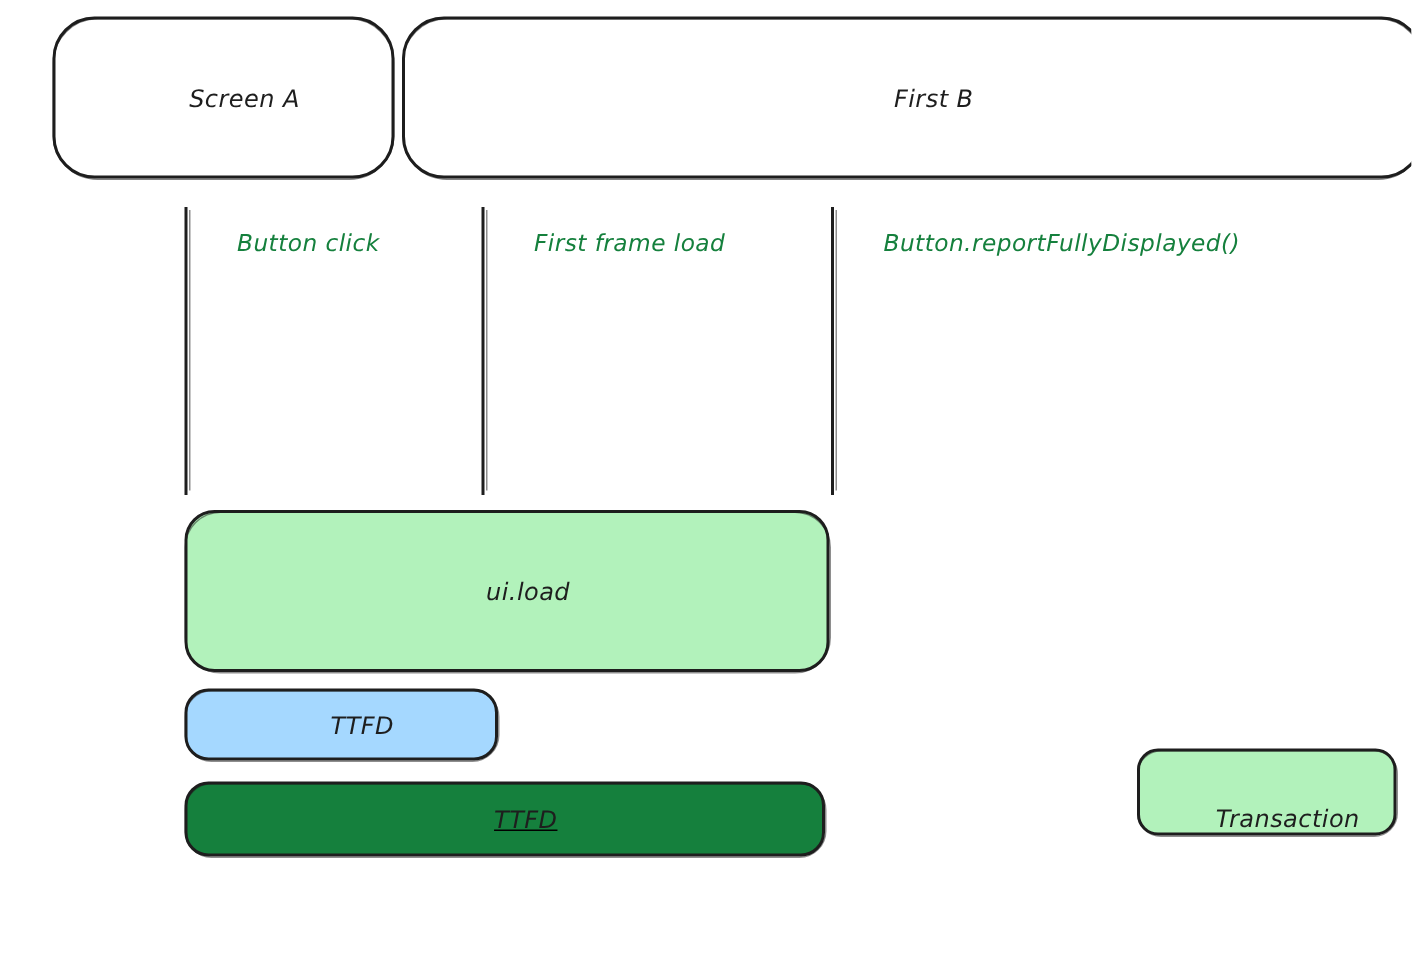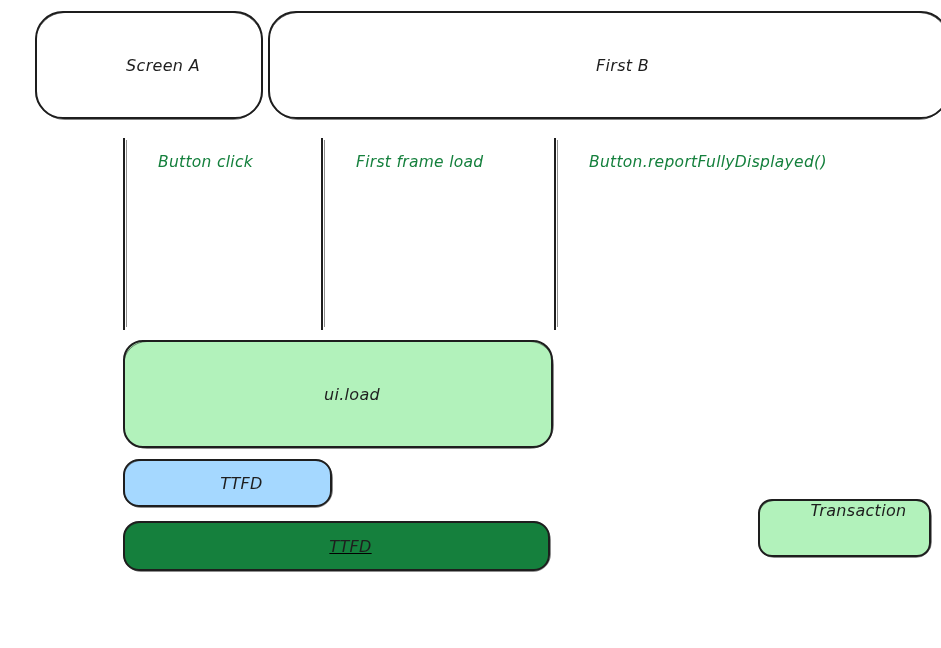--- a/index.html
+++ b/index.html
@@ -106,21 +106,21 @@
   .bar-transaction { border-radius: 22px; }
   .bar-transaction::after { border-radius: 24px; }
 
   
   .legend-chip {
     position: absolute;
     box-sizing: border-box;
     border: 2.6px solid #1e1e1e;
     border-radius: 14px;
     display: flex;
-    align-items: flex-start;
+    align-items: flex-end;
     justify-content: center;
   }
   .legend-chip::after {
     content: "";
     position: absolute;
     left: -2px; top: -1.5px; right: -2.5px; bottom: -3px;
     border: 1.2px solid #1e1e1e;
     border-radius: 16px;
     opacity: .5;
     pointer-events: none;

